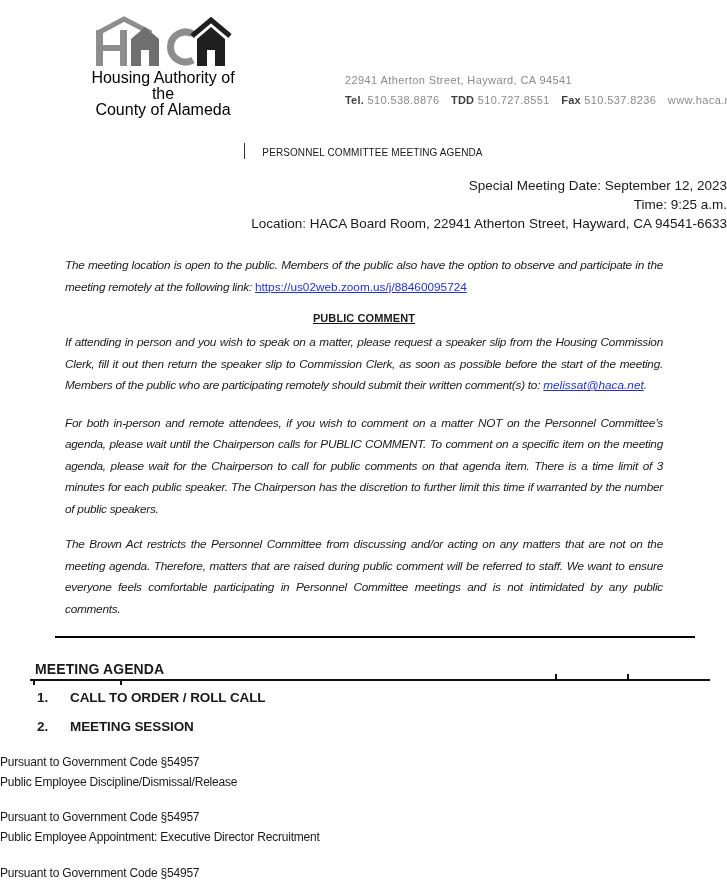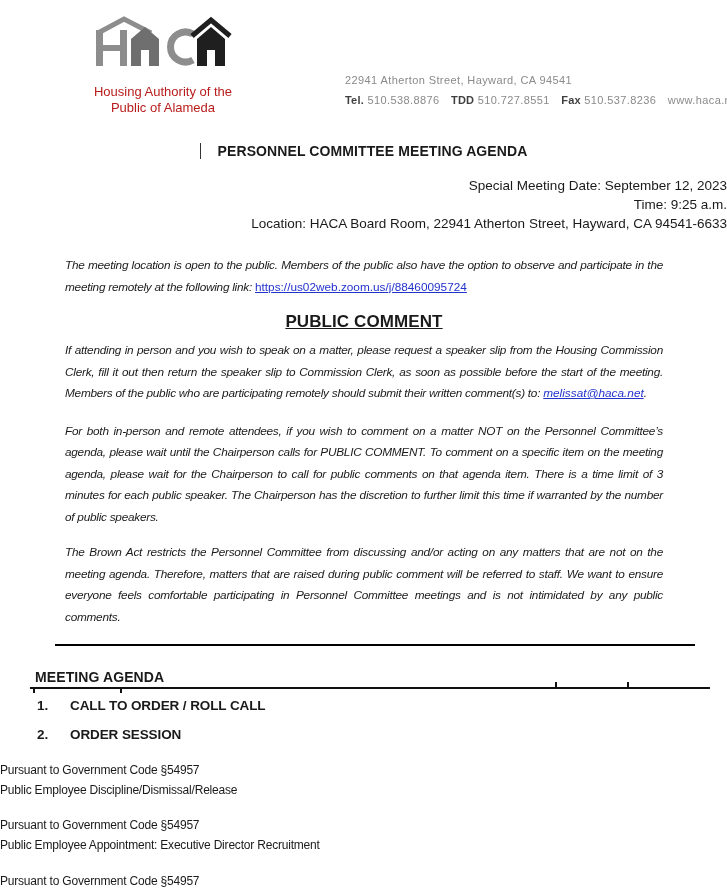--- a/index.html
+++ b/index.html
@@ -9,41 +9,41 @@
     min-height:888px;
     background:#ffffff;
     font-family:"Liberation Sans", sans-serif;
     color:#1a1a1a;
     overflow:hidden;
   }
   
   .header{position:relative;height:128px;}
   .logo-block{position:absolute;left:88px;top:16px;width:150px;text-align:center;}
   .logo-mark{display:block;margin:0 auto;}
-  .logo-tagline{margin-top:16px;font-size:13px;line-height:16px;color:#b91c1c;}
+  .logo-tagline{margin-top:2px;font-size:16px;line-height:16px;color:#000000;}
   .address-block{position:absolute;left:345px;top:70px;font-size:11px;line-height:20px;color:#8a8a8a;letter-spacing:.4px;white-space:nowrap;}
   .address-block .lbl{color:#3f3f3f;font-weight:bold;letter-spacing:.2px;}
   .address-block .gap{display:inline-block;width:8px;}
   
   .title-row{margin-top:14px;text-align:center;white-space:nowrap;}
   .text-cursor{display:inline-block;width:1px;height:16px;background:#333;vertical-align:-3px;margin-right:1px;}
-  .doc-title{font-size:14px;font-weight:bold;letter-spacing:.1px;margin-left:16px;}
+  .doc-title{font-size:10px;font-weight:normal;letter-spacing:.1px;margin-left:16px;}
   .meeting-info{margin-top:16px;text-align:right;font-size:13.5px;line-height:19px;}
   
   .body-text{margin:0 64px 0 65px;}
   .para{
     font-style:italic;
     font-size:11.8px;
     letter-spacing:-0.25px;
     line-height:21.5px;
     text-align:justify;
     margin:0;
   }
   .intro{margin-top:22px;}
-  .pc-heading{margin-top:14px;text-align:center;font-weight:bold;font-size:17px;text-decoration:underline;letter-spacing:.1px;}
+  .pc-heading{margin-top:14px;text-align:center;font-weight:bold;font-size:11px;text-decoration:underline;letter-spacing:.1px;}
   .para1{margin-top:8px;}
   .para2{margin-top:16px;}
   .para3{margin-top:14px;}
   a.doclink{color:#2233cc;text-decoration:underline;font-style:normal;letter-spacing:0;}
   a.doclink.it{font-style:italic;}
   
   .divider1{margin:16px 32px 0 55px;border-top:2px solid #000;height:0;}
   .agenda-heading{margin:23px 0 0 35px;font-size:14px;font-weight:bold;letter-spacing:.1px;}
   .agenda-underline{margin:2px 17px 0 30px;border-top:2px solid #111;position:relative;height:0;}
   .agenda-underline .tick-up{position:absolute;top:-7px;width:1.5px;height:5px;background:#111;}
@@ -77,21 +77,21 @@
         <rect x="47" y="34" width="8" height="16" fill="#ffffff"></rect>
 
         <path d="M 99 18 A 15 15 0 1 0 99 44" stroke="#8d8d8d" stroke-width="7" fill="none"></path>
 
         <polyline points="98,20 117,4 136,20" stroke="#1f1f1f" stroke-width="5" fill="none"></polyline>
         <polygon points="103,50 103,23 117,11 131,23 131,50" fill="#1f1f1f"></polygon>
         <rect x="113" y="34" width="8" height="16" fill="#ffffff"></rect>
       </svg>
       <div class="logo-tagline">
         <div>Housing Authority of the</div>
-        <div>Public of Alameda</div>
+        <div>County of Alameda</div>
       </div>
     </div>
 
     <div class="address-block">
       <div>22941 Atherton Street, Hayward, CA 94541</div>
       <div>
         <span class="lbl">Tel.</span>
         <span>510.538.8876</span><span class="gap"></span>
         <span class="lbl">TDD</span>
         <span>510.727.8551</span><span class="gap"></span>
@@ -135,21 +135,21 @@
       <span class="tick-down t4"></span>
     </div>
 
     <div class="agenda-item item-1">
       <span class="num">1.</span>
       <span class="label">CALL TO ORDER / ROLL CALL</span>
     </div>
 
     <div class="agenda-item item-2">
       <span class="num">2.</span>
-      <span class="label">ORDER SESSION</span>
+      <span class="label">MEETING SESSION</span>
     </div>
 
     <div class="closed-sub sub-0">
       <div>Pursuant to Government Code §54957</div>
       <div>Public Employee Discipline/Dismissal/Release</div>
     </div>
 
     <div class="closed-sub sub-1">
       <div>Pursuant to Government Code §54957</div>
       <div>Public Employee Appointment:  Executive Director Recruitment</div>

